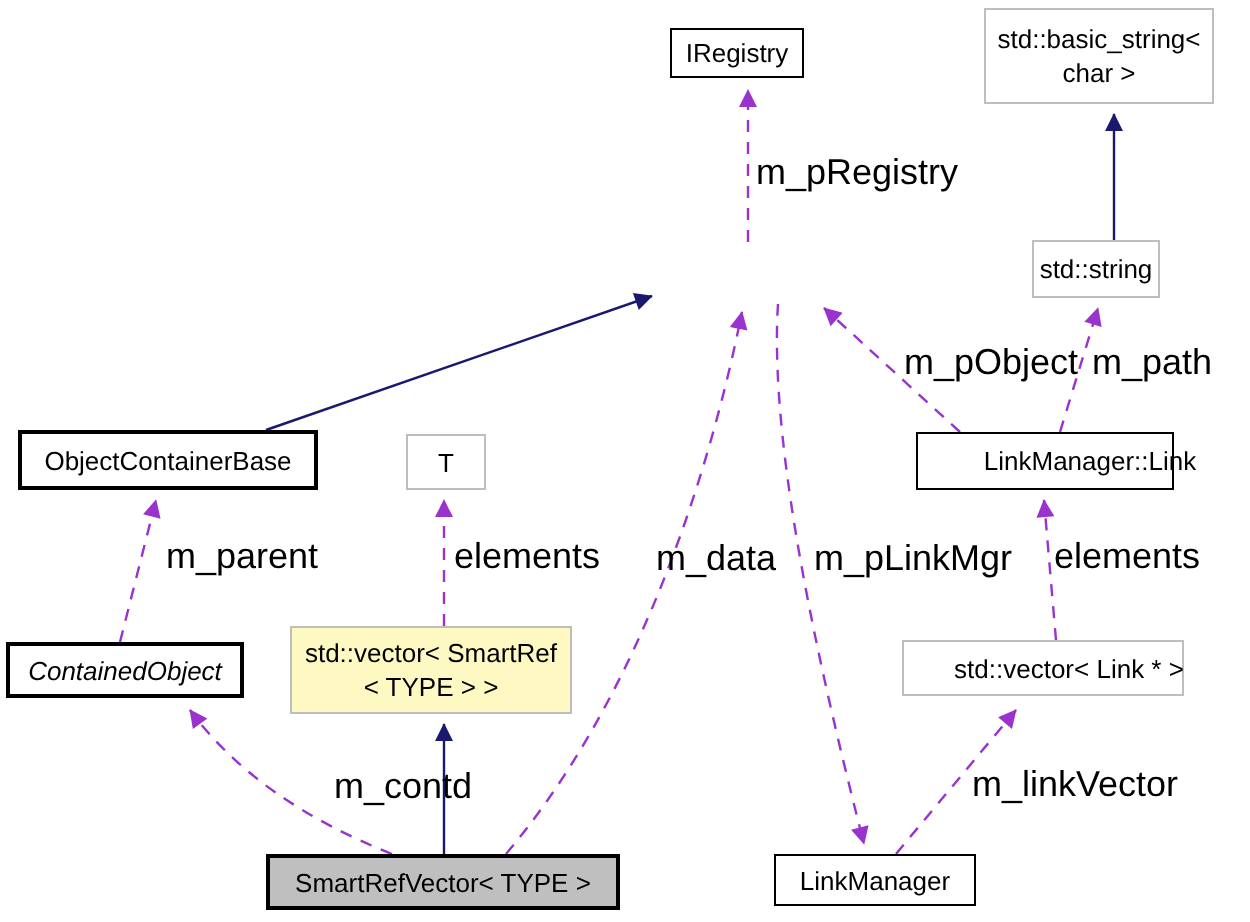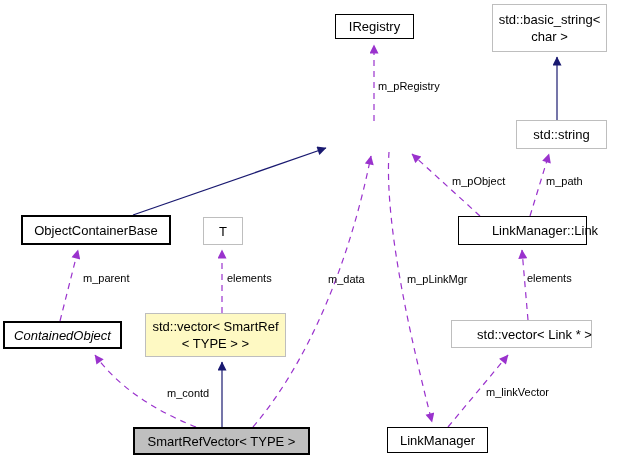--- a/index.html
+++ b/index.html
@@ -7,21 +7,21 @@
     position:relative;width:625px;height:461px;background:#ffffff;
     font-family:"Liberation Sans",sans-serif;overflow:hidden;
   }
   .edges-svg{position:absolute;left:0;top:0;width:625px;height:461px;}
   .node{
     position:absolute;display:flex;flex-direction:column;justify-content:center;
     align-items:center;text-align:center;font-size:13px;line-height:17px;
     color:#000;background:#ffffff;box-sizing:border-box;white-space:nowrap;
   }
   .edge-label{
-    position:absolute;font-size:11px;line-height:14px;color:#000;white-space:nowrap;
+    position:absolute;font-size:18px;line-height:14px;color:#000;white-space:nowrap;
   }
 </style>
 </head>
 <body>
 
 <div class="canvas">
     <svg width="625" height="461" viewBox="0 0 625 461" class="edges-svg">
       <defs>
         <marker id="arrow-inherit" viewBox="0 0 10 10" refX="9.5" refY="5" markerWidth="11" markerHeight="9" markerUnits="userSpaceOnUse" orient="auto">
           <path d="M0,0 L10,5 L0,10 Z" fill="#191970"></path>
@@ -37,31 +37,31 @@
       <path d="M480,216 L412,154" fill="none" stroke-width="1.2" stroke="#9a32cd" stroke-dasharray="6,5" marker-end="url(#arrow-usage)"></path>
       <path d="M530,216 L549,154" fill="none" stroke-width="1.2" stroke="#9a32cd" stroke-dasharray="6,5" marker-end="url(#arrow-usage)"></path>
       <path d="M60,321 L78,250" fill="none" stroke-width="1.2" stroke="#9a32cd" stroke-dasharray="6,5" marker-end="url(#arrow-usage)"></path>
       <path d="M222,313 L222,250" fill="none" stroke-width="1.2" stroke="#9a32cd" stroke-dasharray="6,5" marker-end="url(#arrow-usage)"></path>
       <path d="M196,427 Q128,400 95,355" fill="none" stroke-width="1.2" stroke="#9a32cd" stroke-dasharray="6,5" marker-end="url(#arrow-usage)"></path>
       <path d="M253,427 C310,360 350,260 371,156" fill="none" stroke-width="1.2" stroke="#9a32cd" stroke-dasharray="6,5" marker-end="url(#arrow-usage)"></path>
       <path d="M389,152 C384,230 415,355 432,422" fill="none" stroke-width="1.2" stroke="#9a32cd" stroke-dasharray="6,5" marker-end="url(#arrow-usage)"></path>
       <path d="M528,320 L522,250" fill="none" stroke-width="1.2" stroke="#9a32cd" stroke-dasharray="6,5" marker-end="url(#arrow-usage)"></path>
       <path d="M448,427 L508,355" fill="none" stroke-width="1.2" stroke="#9a32cd" stroke-dasharray="6,5" marker-end="url(#arrow-usage)"></path>
     </svg>
-    <div class="node" style="left: 335px; top: 14px; width: 79px; height: 25px; border: 1px solid rgb(0, 0, 0); background: rgb(255, 255, 255);">
+    <div class="node" style="left: 335px; top: 14px; width: 67px; height: 25px; border: 1px solid rgb(0, 0, 0); background: rgb(255, 255, 255);">
       <div>IRegistry</div>
     </div>
     <div class="node" style="left: 492px; top: 4px; width: 115px; height: 48px; border: 1px solid rgb(190, 190, 190); background: rgb(255, 255, 255);">
       <div>std::basic_string&lt;</div>
       <div>char &gt;</div>
     </div>
-    <div class="node" style="left: 516px; top: 120px; width: 91px; height: 29px; border: 1px solid rgb(190, 190, 190); background: rgb(255, 255, 255);">
+    <div class="node" style="left: 516px; top: 120px; width: 64px; height: 29px; border: 1px solid rgb(190, 190, 190); background: rgb(255, 255, 255);">
       <div>std::string</div>
     </div>
-    <div class="node" style="left: 21px; top: 215px; width: 150px; height: 30px; border: 2px solid rgb(0, 0, 0); background: rgb(255, 255, 255);">
+    <div class="node" style="left: 9px; top: 215px; width: 150px; height: 30px; border: 2px solid rgb(0, 0, 0); background: rgb(255, 255, 255);">
       <div>ObjectContainerBase</div>
     </div>
     <div class="node" style="left: 203px; top: 217px; width: 40px; height: 28px; border: 1px solid rgb(190, 190, 190); background: rgb(255, 255, 255);">
       <div>T</div>
     </div>
     <div class="node" style="left: 458px; top: 216px; width: 129px; height: 29px; border: 1px solid rgb(0, 0, 0); background: rgb(255, 255, 255); padding-left: 45px;">
       <div>LinkManager::Link</div>
     </div>
     <div class="node" style="left: 3px; top: 321px; width: 119px; height: 28px; border: 2px solid rgb(0, 0, 0); background: rgb(255, 255, 255); font-style: italic;">
       <div>ContainedObject</div>

